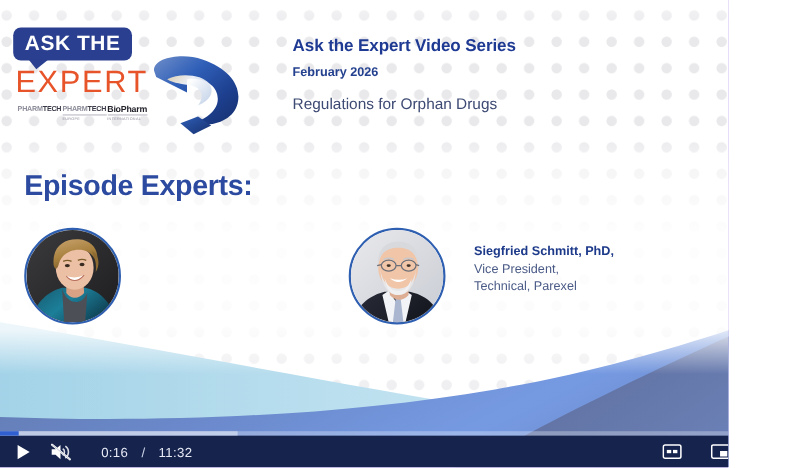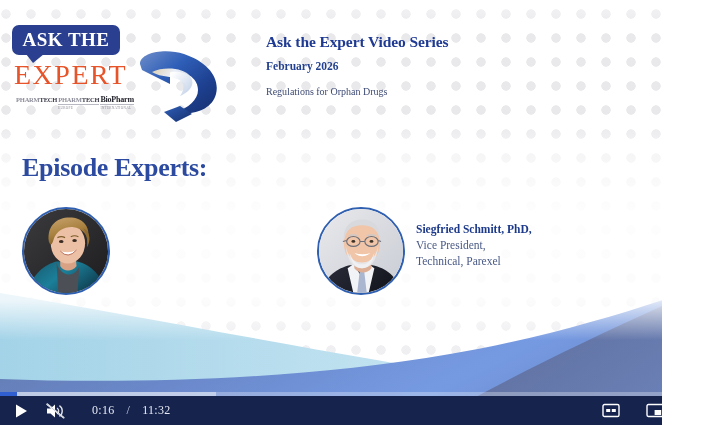--- a/index.html
+++ b/index.html
@@ -13,21 +13,20 @@
     font-family: "Liberation Sans", sans-serif;
     overflow: hidden;
   }
 
   #player {
     position: relative;
     width: 662px;
     height: 425px;
     background: #6d28d9;
     overflow: hidden;
-    font-family: Liberation Serif, serif;
   }
 
   
   #slide {
     position: absolute;
     left: 0; top: 0;
     width: 721px;
     height: 425px;
     background: #ffffff;
     overflow: hidden;
@@ -151,21 +150,21 @@
     margin-bottom: 9px;
   }
   .h-date {
     color: #24418f;
     font-size: 11.5px;
     font-weight: bold;
     margin-bottom: 14px;
   }
   .h-topic {
     color: #3d4a73;
-    font-size: 10px;
+    font-size: 14px;
     font-weight: normal;
   }
 
   
   .ee-heading {
     position: absolute;
     left: 22px;
     top: 153px;
     color: #2b4aa0;
     font-size: 26px;
@@ -188,21 +187,21 @@
     height: 88px;
     border-radius: 50%;
     overflow: hidden;
     flex: 0 0 auto;
     border: 2.5px solid #2f5fb0;
     box-sizing: border-box;
   }
   .avatar .photo { position: absolute; left: 0; top: 0; width: 100%; height: 100%; }
 
   .expert-info { margin-left: 16px; padding-top: 14px; }
-  .expert-2 .expert-info { margin-left: 11px; }
+  .expert-2 .expert-info { margin-left: 26px; }
   .expert-name {
     color: #1d3a8a;
     font-size: 11.5px;
     font-weight: bold;
     line-height: 16px;
   }
   .expert-title {
     color: #4a5a86;
     font-size: 11.5px;
     font-weight: normal;

